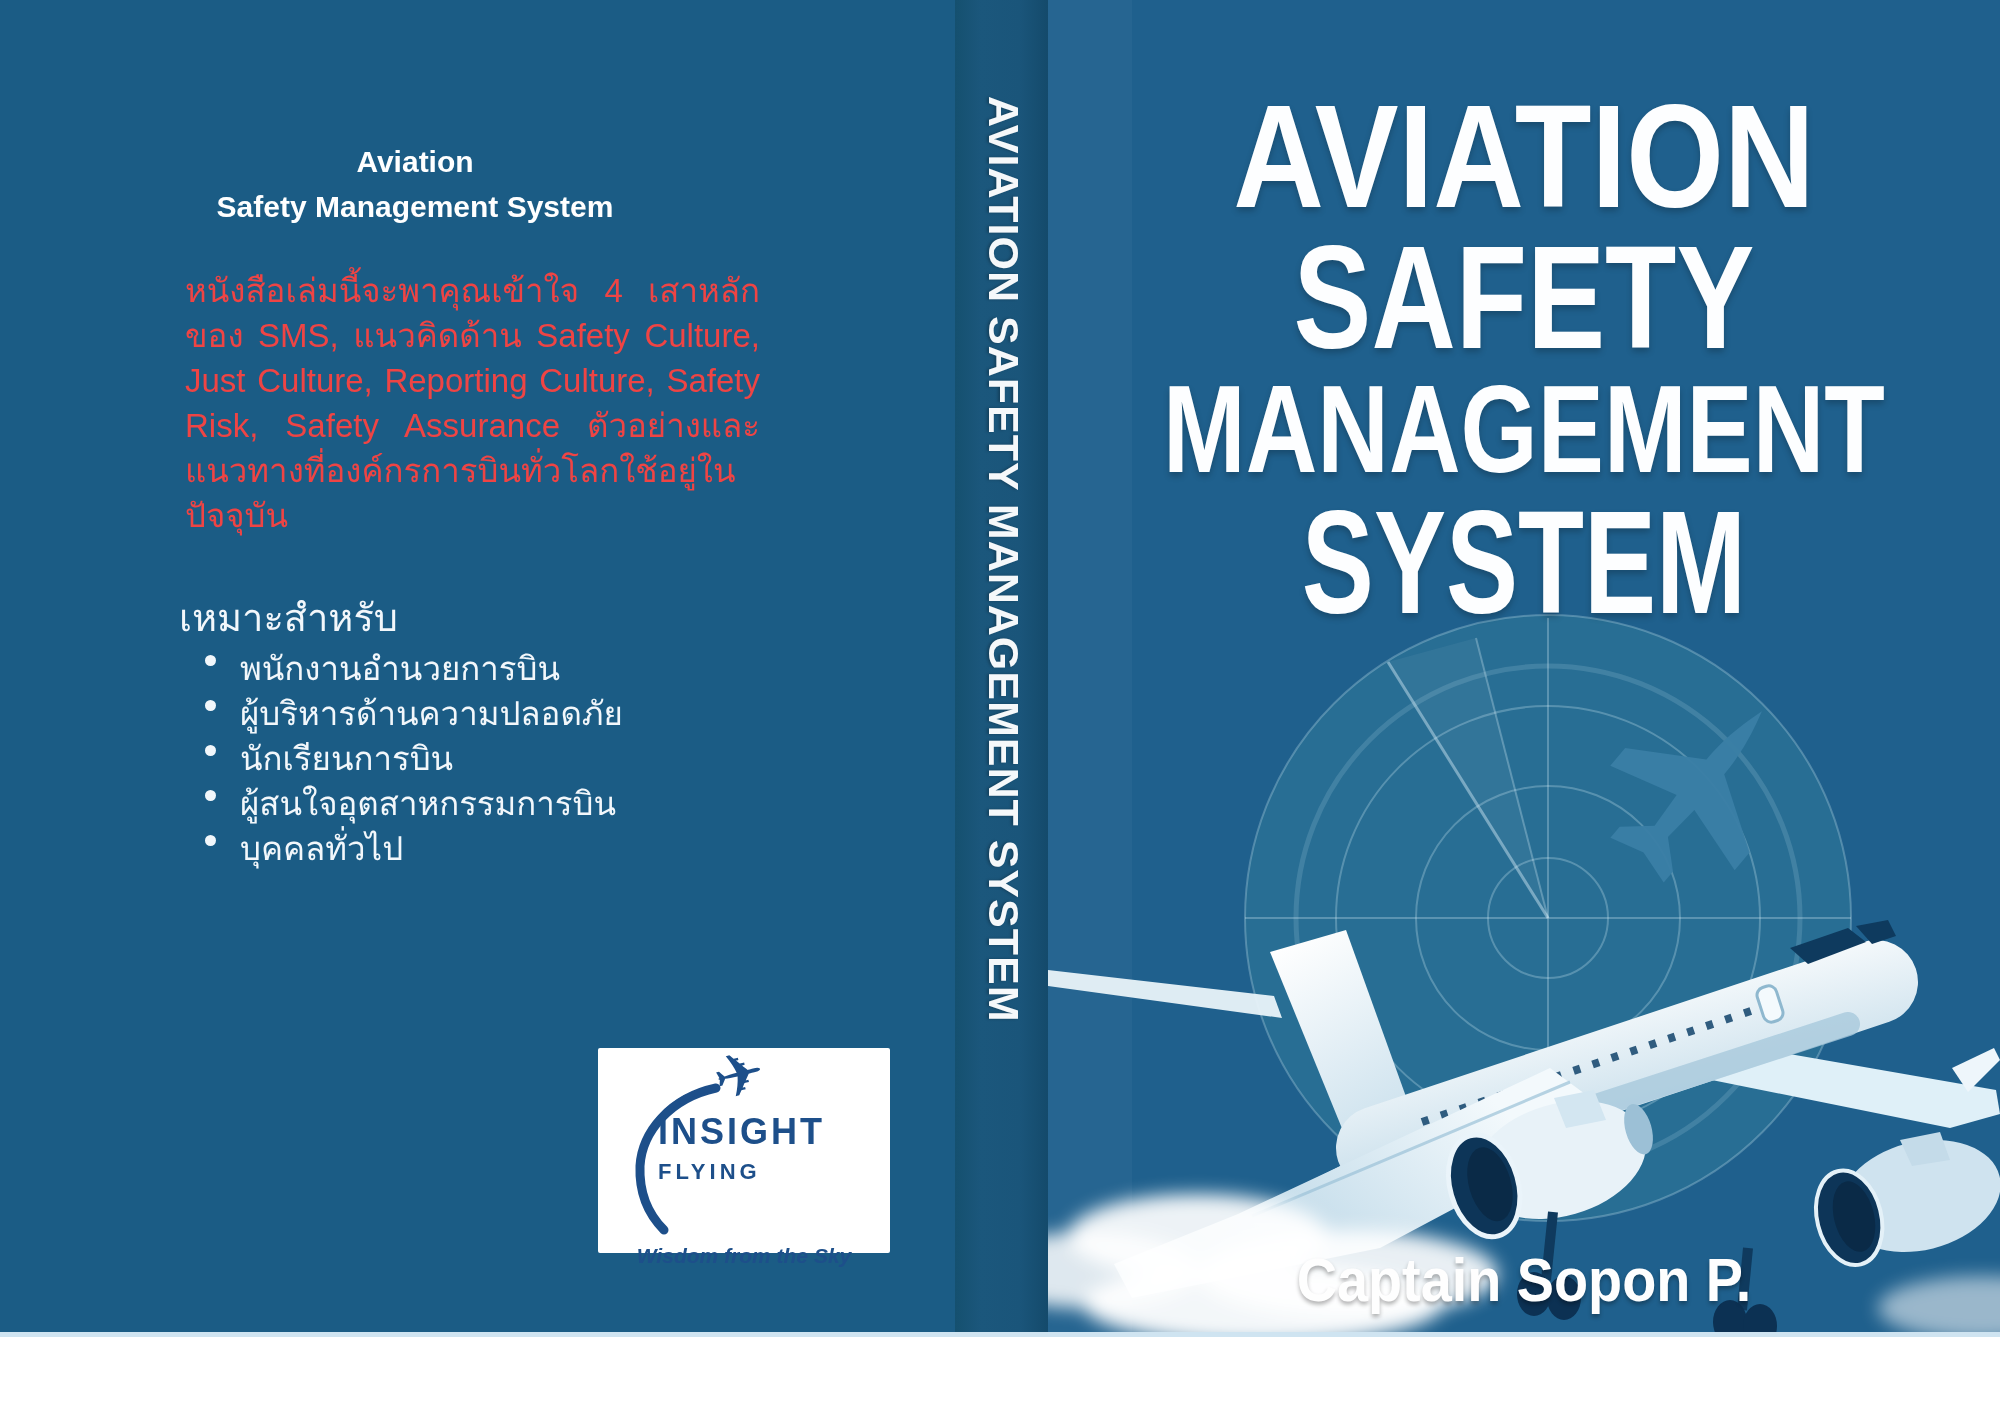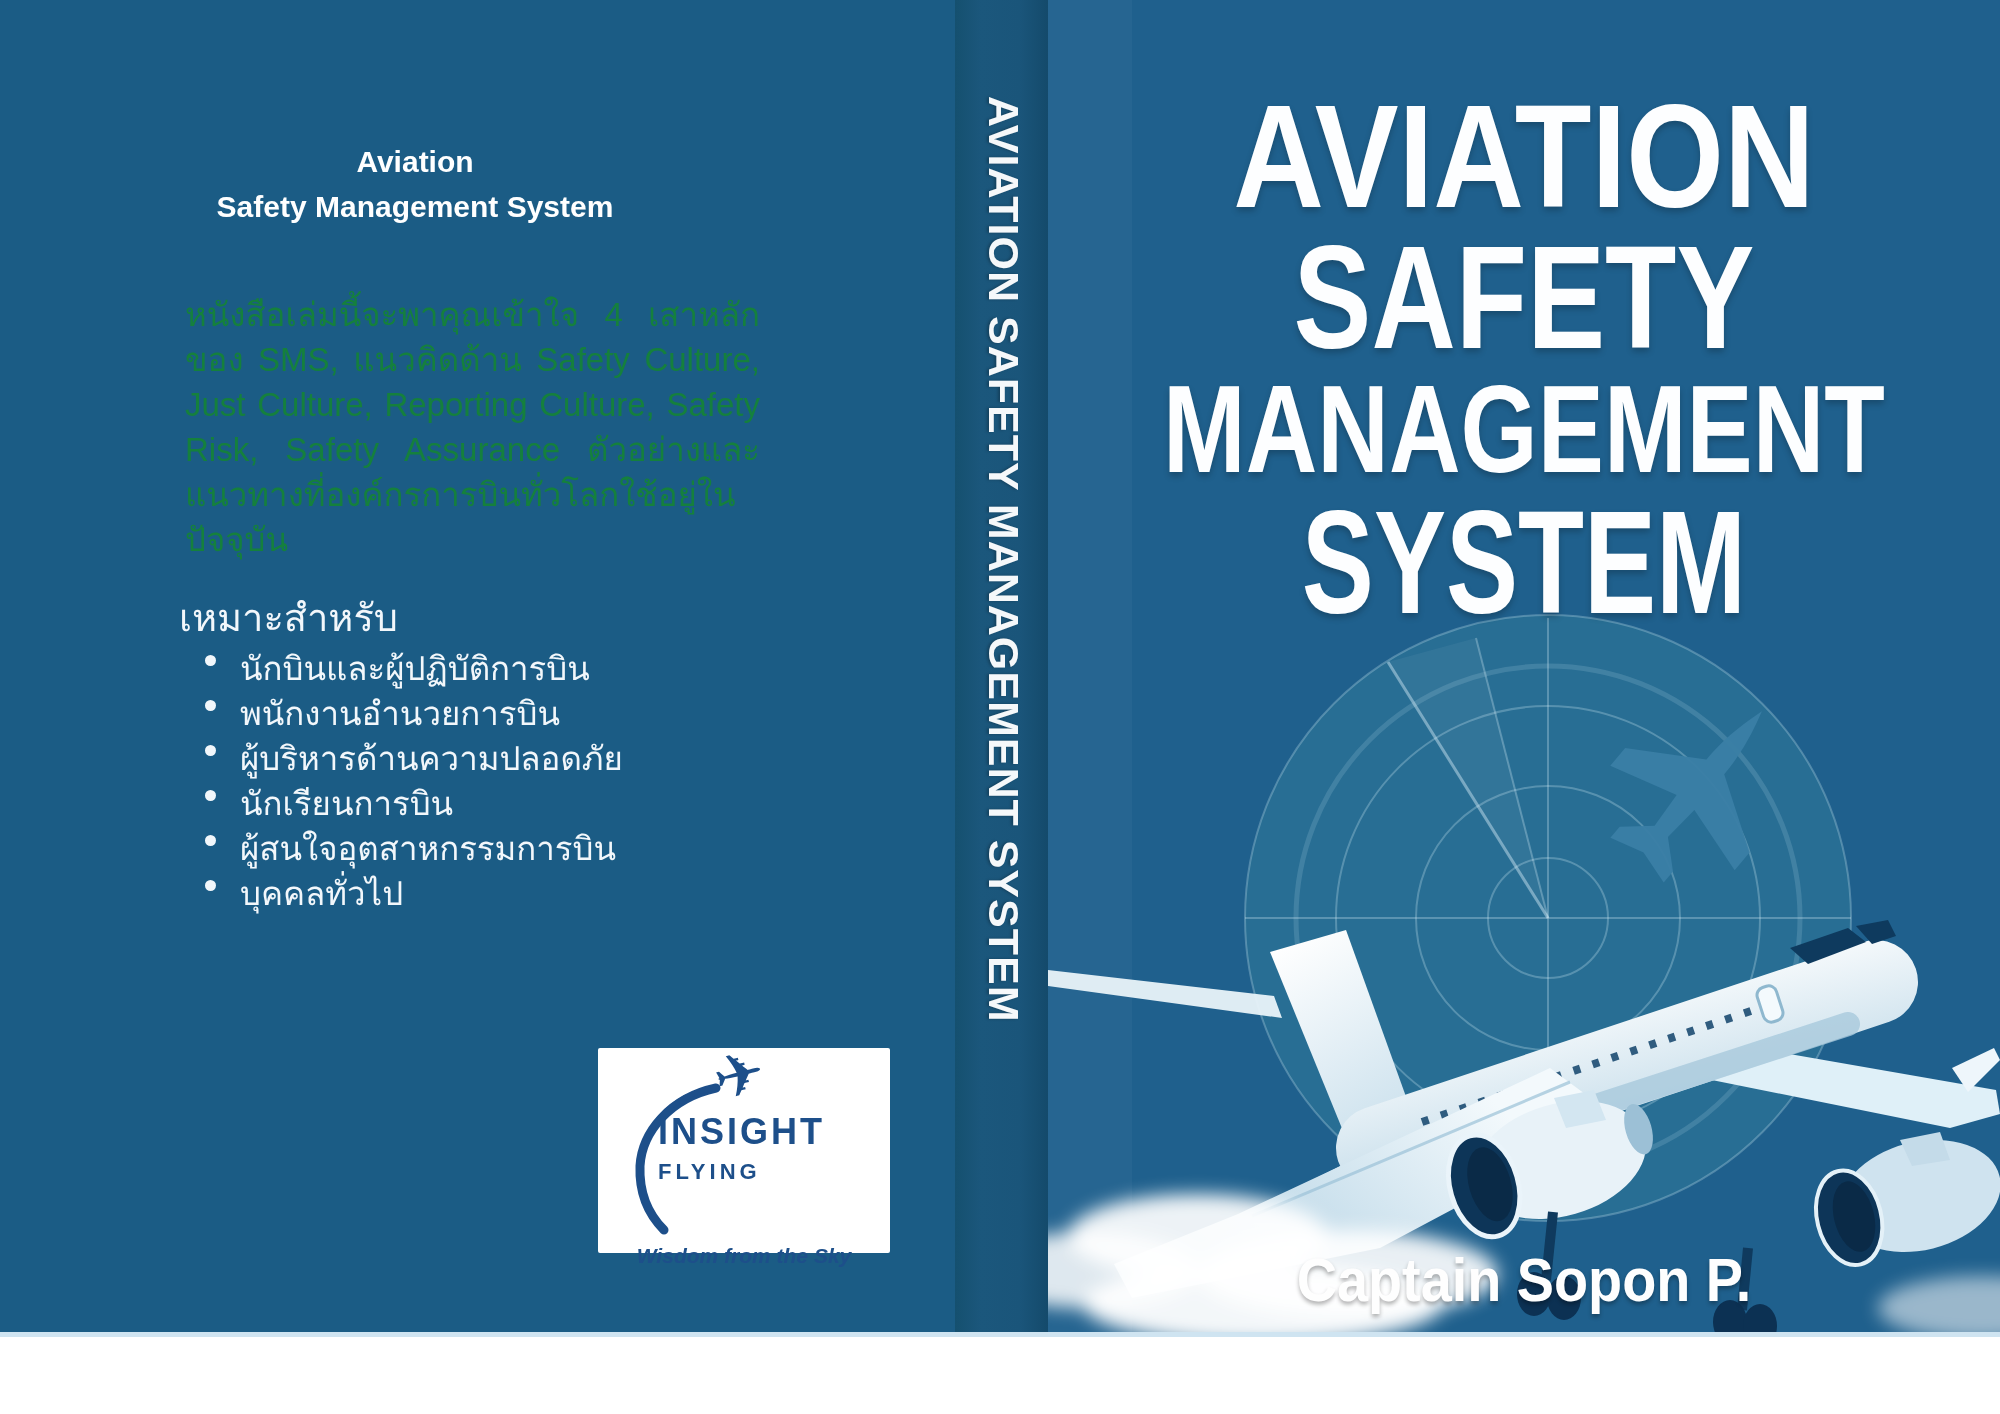--- a/index.html
+++ b/index.html
@@ -17,22 +17,22 @@
   .panel-front-edge{position:absolute;left:1048px;top:0;width:84px;height:1332px;background:rgba(255,255,255,0.035);}
   
   .bottom-line{position:absolute;left:0;top:1332px;width:2000px;height:5px;background:#cfe4f1;}
   .bottom-strip{position:absolute;left:0;top:1337px;width:2000px;height:77px;background:#ffffff;}
 
   
   .back-title{position:absolute;left:150px;top:140px;width:530px;text-align:center;color:#ffffff;}
   .back-title .l1{font-size:30px;font-weight:700;line-height:44px;}
   .back-title .l2{font-size:30px;font-weight:700;line-height:46px;}
   .back-desc{
-    position:absolute;left:185px;top:292px;width:575px;
-    color:#15803d;font-size:33px;line-height:45px;
+    position:absolute;left:185px;top:268px;width:575px;
+    color:#ef4444;font-size:33px;line-height:45px;
     text-align:justify;text-justify:inter-word;
   }
   .aud-head{position:absolute;left:179px;top:596px;color:#f2f7fb;font-size:38px;line-height:45px;}
   .aud-list{position:absolute;left:205px;top:646px;width:560px;}
   .aud-item{display:flex;align-items:baseline;height:45px;color:#f2f7fb;font-size:33px;line-height:45px;}
   .dot{flex:0 0 auto;width:11px;height:11px;border-radius:50%;background:#f2f7fb;margin-right:24px;position:relative;top:-8px;align-self:center;}
 
   
   .logo-box{position:absolute;left:598px;top:1048px;width:292px;height:205px;background:#ffffff;border-radius:2px;}
   .logo-plane{position:absolute;left:116px;top:-8px;font-size:60px;color:var(--logo_blue,#1d4f8a);
@@ -81,24 +81,20 @@
     <div class="back-title">
       <div class="l1">Aviation</div>
       <div class="l2">Safety Management System</div>
     </div>
 
     <div class="back-desc">หนังสือเล่มนี้จะพาคุณเข้าใจ 4 เสาหลักของ SMS, แนวคิดด้าน Safety Culture, Just Culture, Reporting Culture, Safety Risk, Safety Assurance ตัวอย่างและแนวทางที่องค์กรการบินทั่วโลกใช้อยู่ในปัจจุบัน</div>
 
     <div class="aud-head">เหมาะสำหรับ</div>
 
     <div class="aud-list">
-      <div class="aud-item">
-        <span class="dot"></span>
-        <span>นักบินและผู้ปฏิบัติการบิน</span>
-      </div>
       <div class="aud-item">
         <span class="dot"></span>
         <span>พนักงานอำนวยการบิน</span>
       </div>
       <div class="aud-item">
         <span class="dot"></span>
         <span>ผู้บริหารด้านความปลอดภัย</span>
       </div>
       <div class="aud-item">
         <span class="dot"></span>

